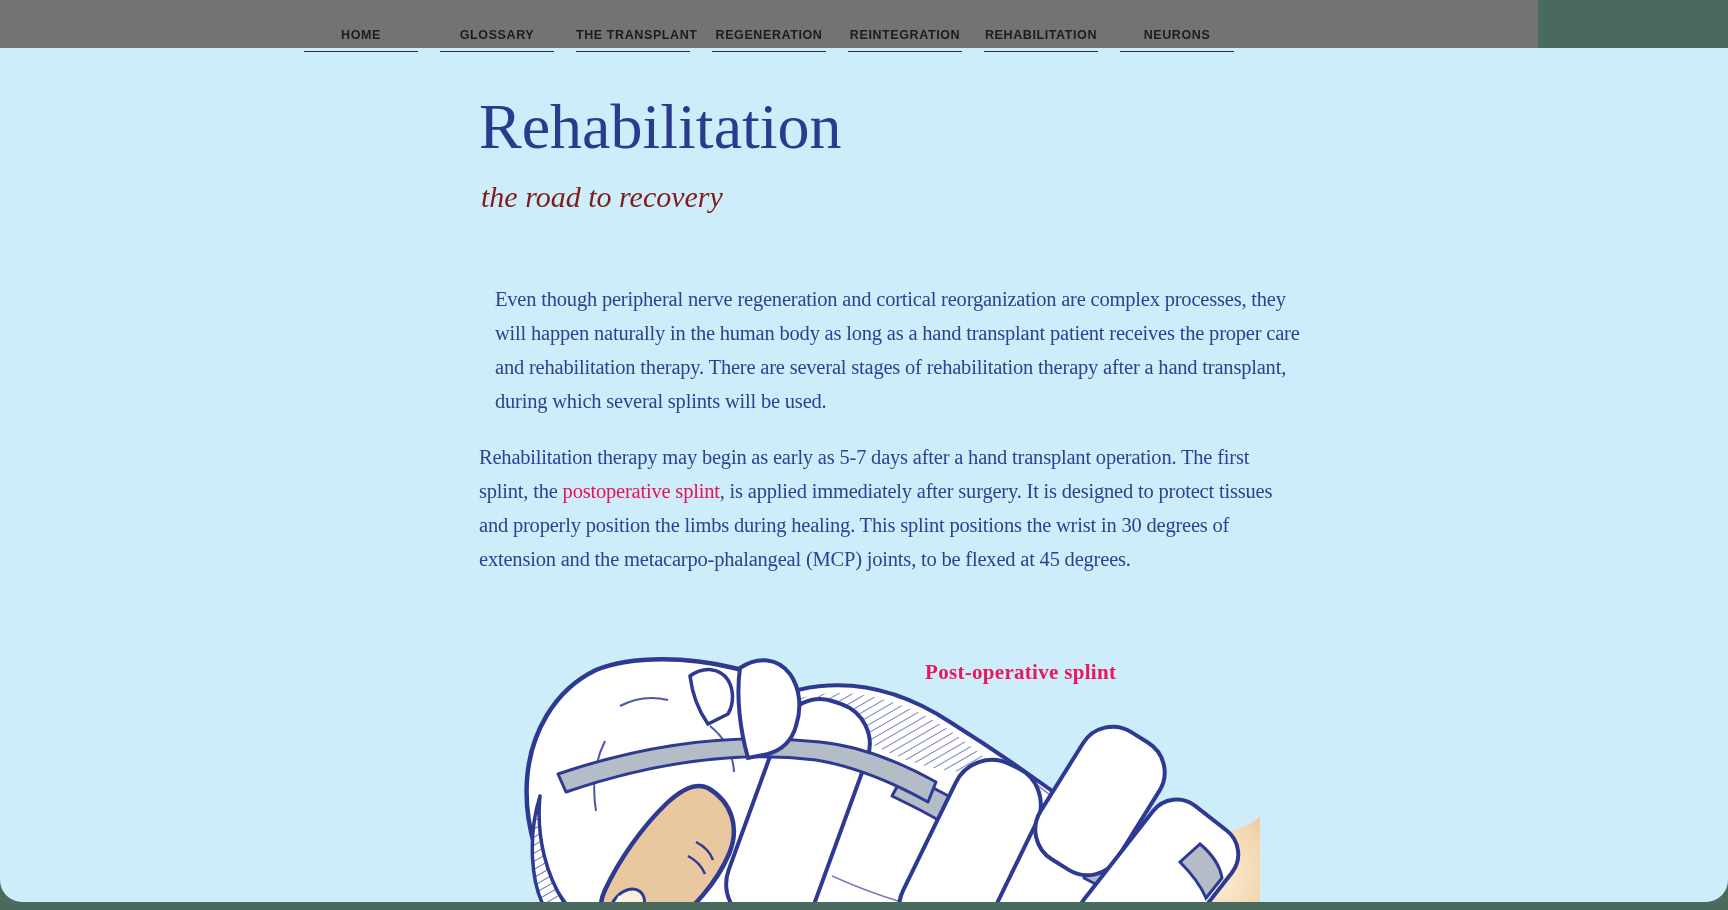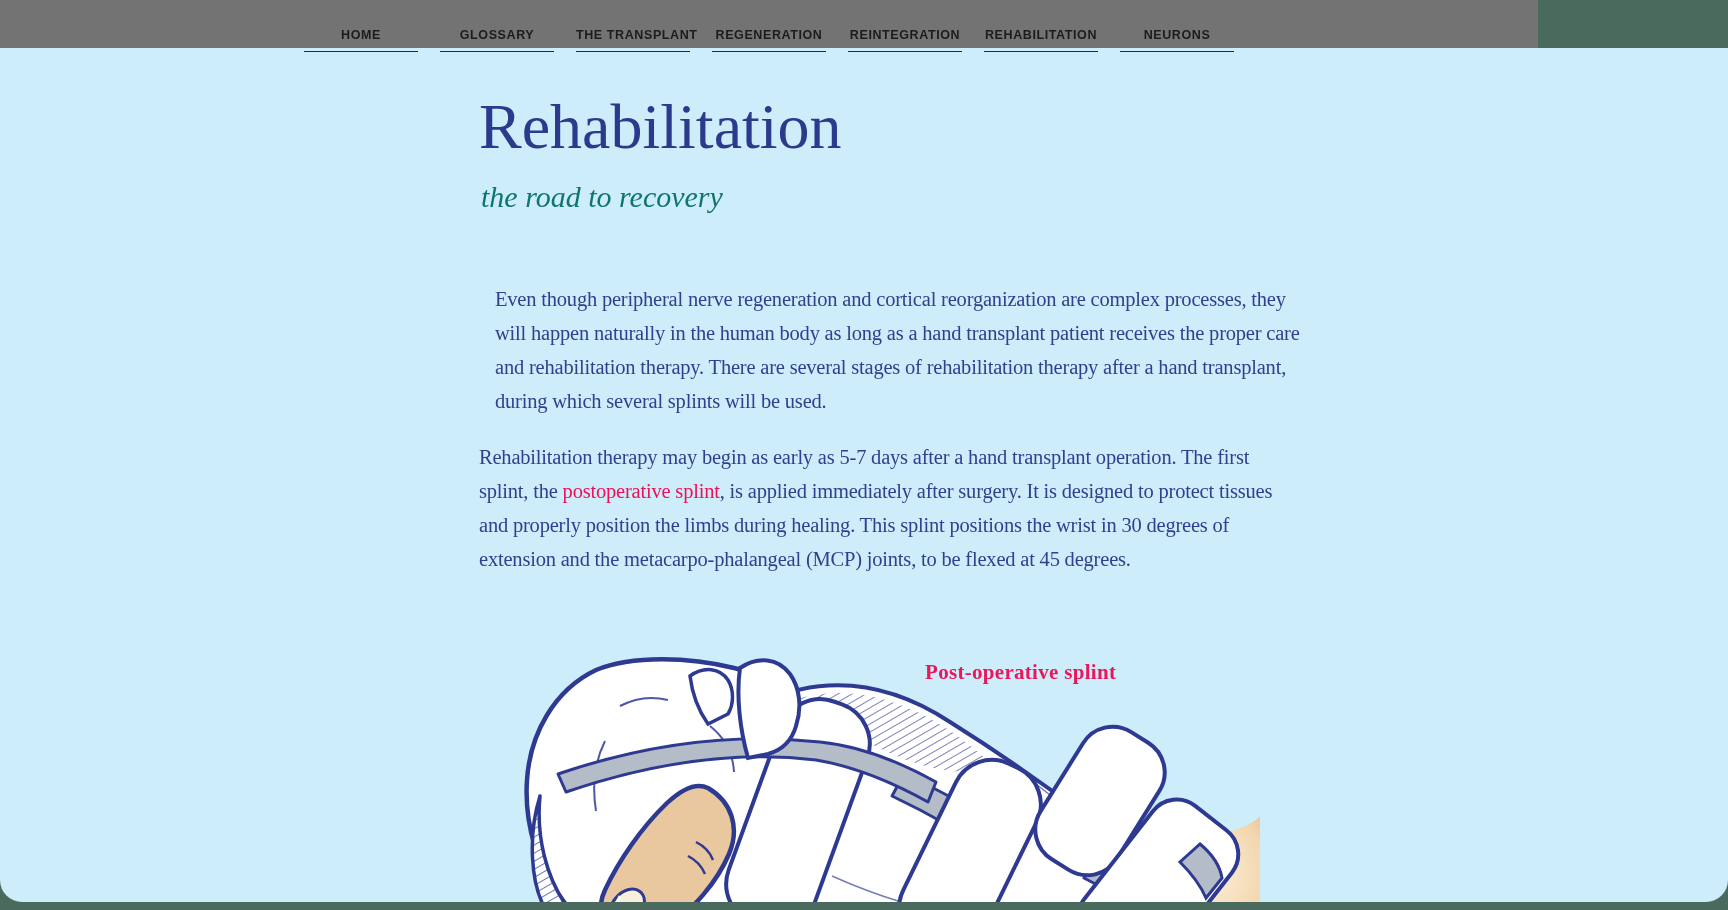--- a/index.html
+++ b/index.html
@@ -28,21 +28,21 @@
     background:#cdedfa;border-radius:0 0 22px 22px;overflow:hidden;
   }
   .page-title{
     position:absolute;left:479px;top:44px;
     font-family:"Liberation Serif", serif;
     font-size:64px;color:#2b3a8c;line-height:1.1;
   }
   .page-subtitle{
     position:absolute;left:481px;top:132px;
     font-family:"Liberation Serif", serif;font-style:italic;
-    font-size:30px;color:#0f766e;
+    font-size:30px;color:#7f1d1d;
   }
   .para{
     position:absolute;left:479px;width:815px;
     font-family:"Liberation Serif", serif;
     font-size:20.5px;line-height:34px;color:#303f8f;
     letter-spacing:-0.2px;
   }
   #para1{top:218px;}
   #para2{top:392px;}
   .highlight-pink{color:#ed1059;font-weight:normal;}

